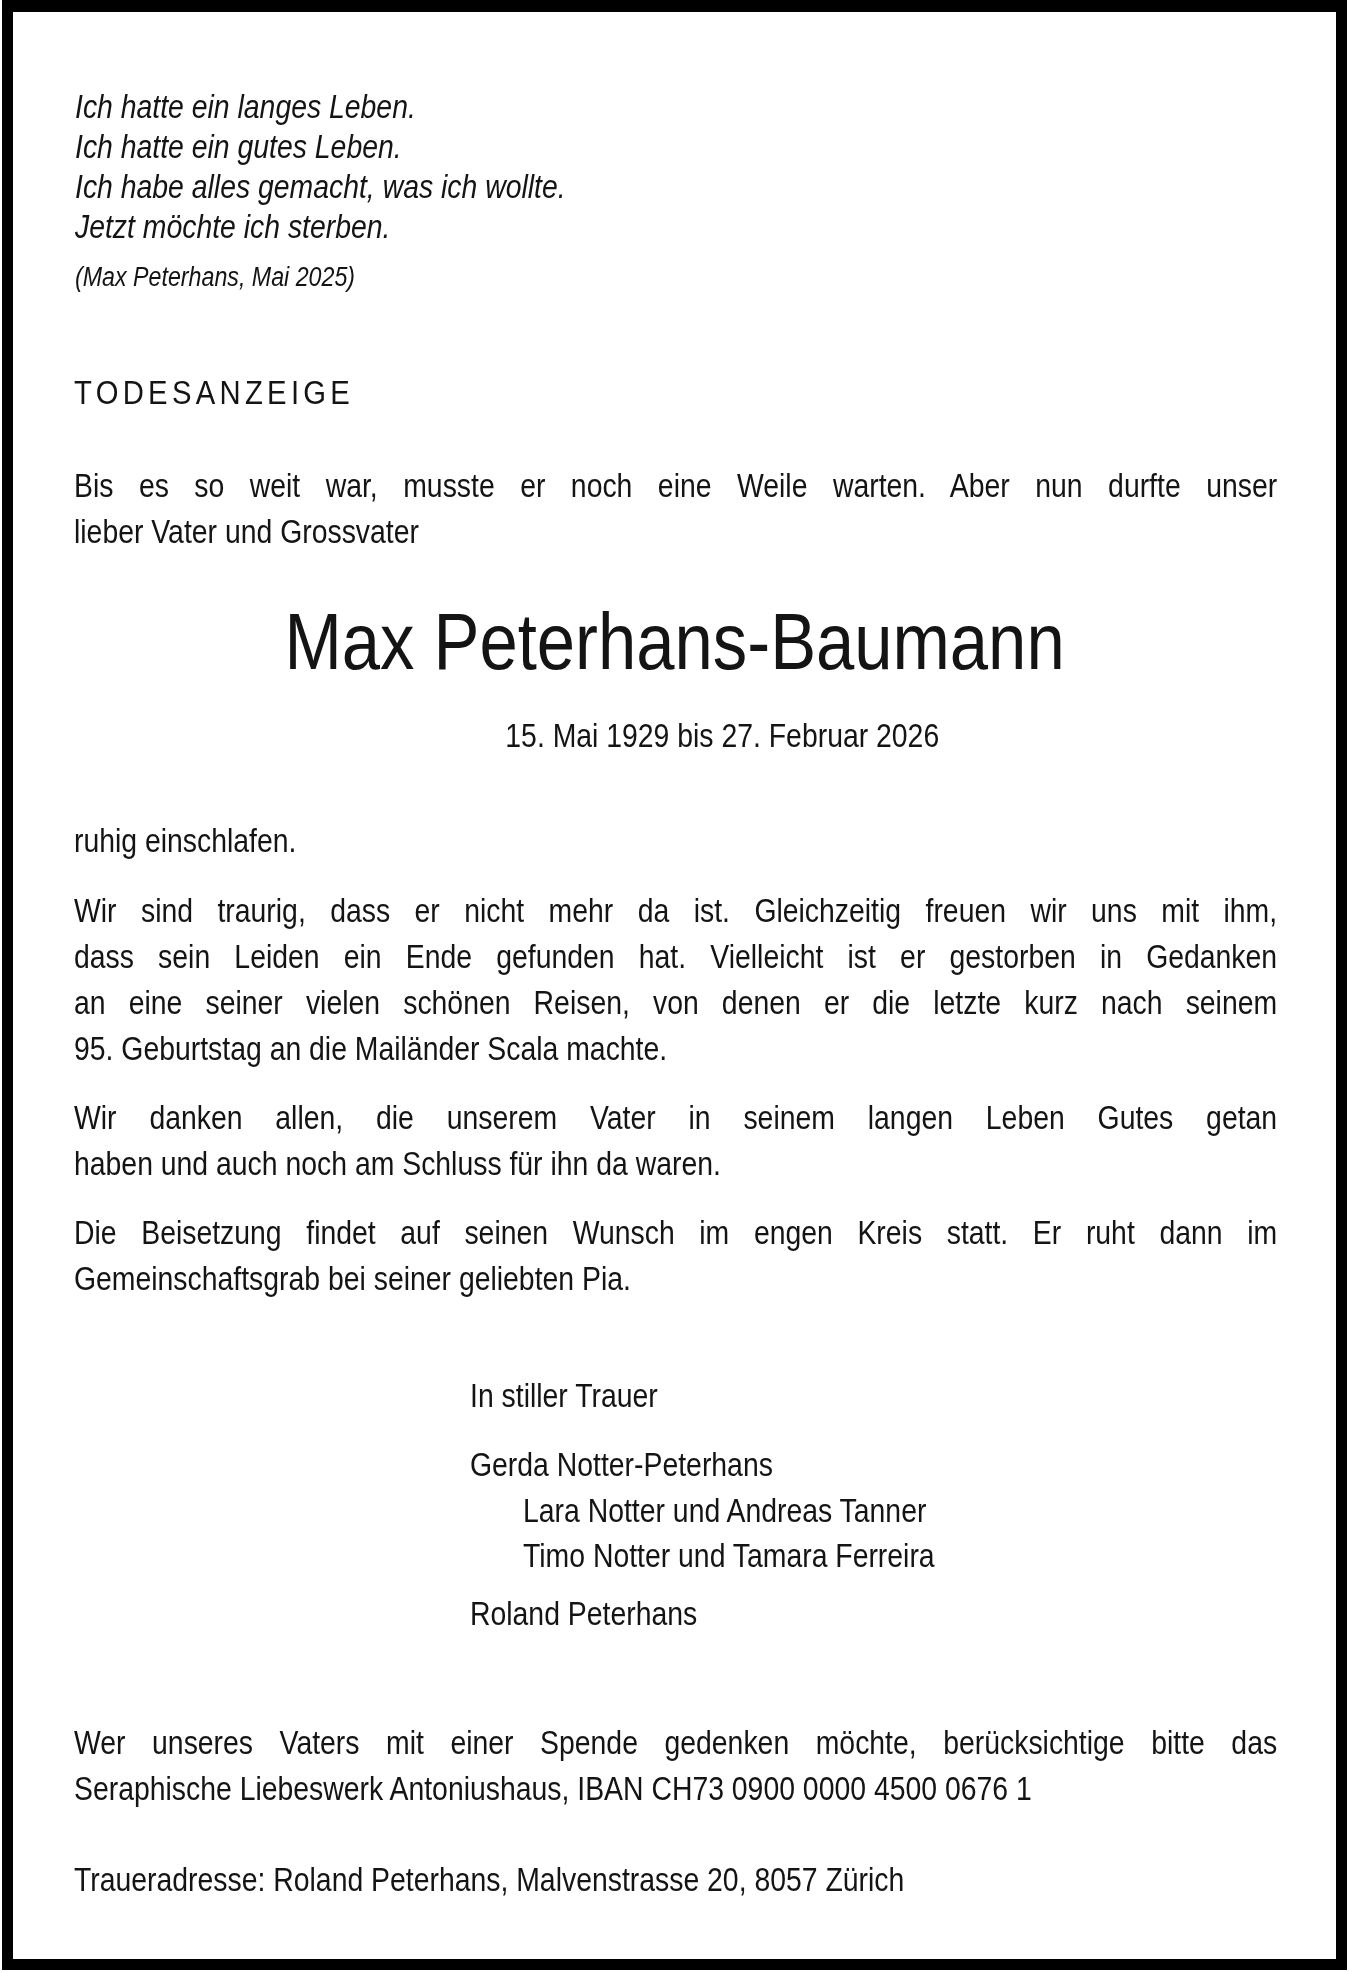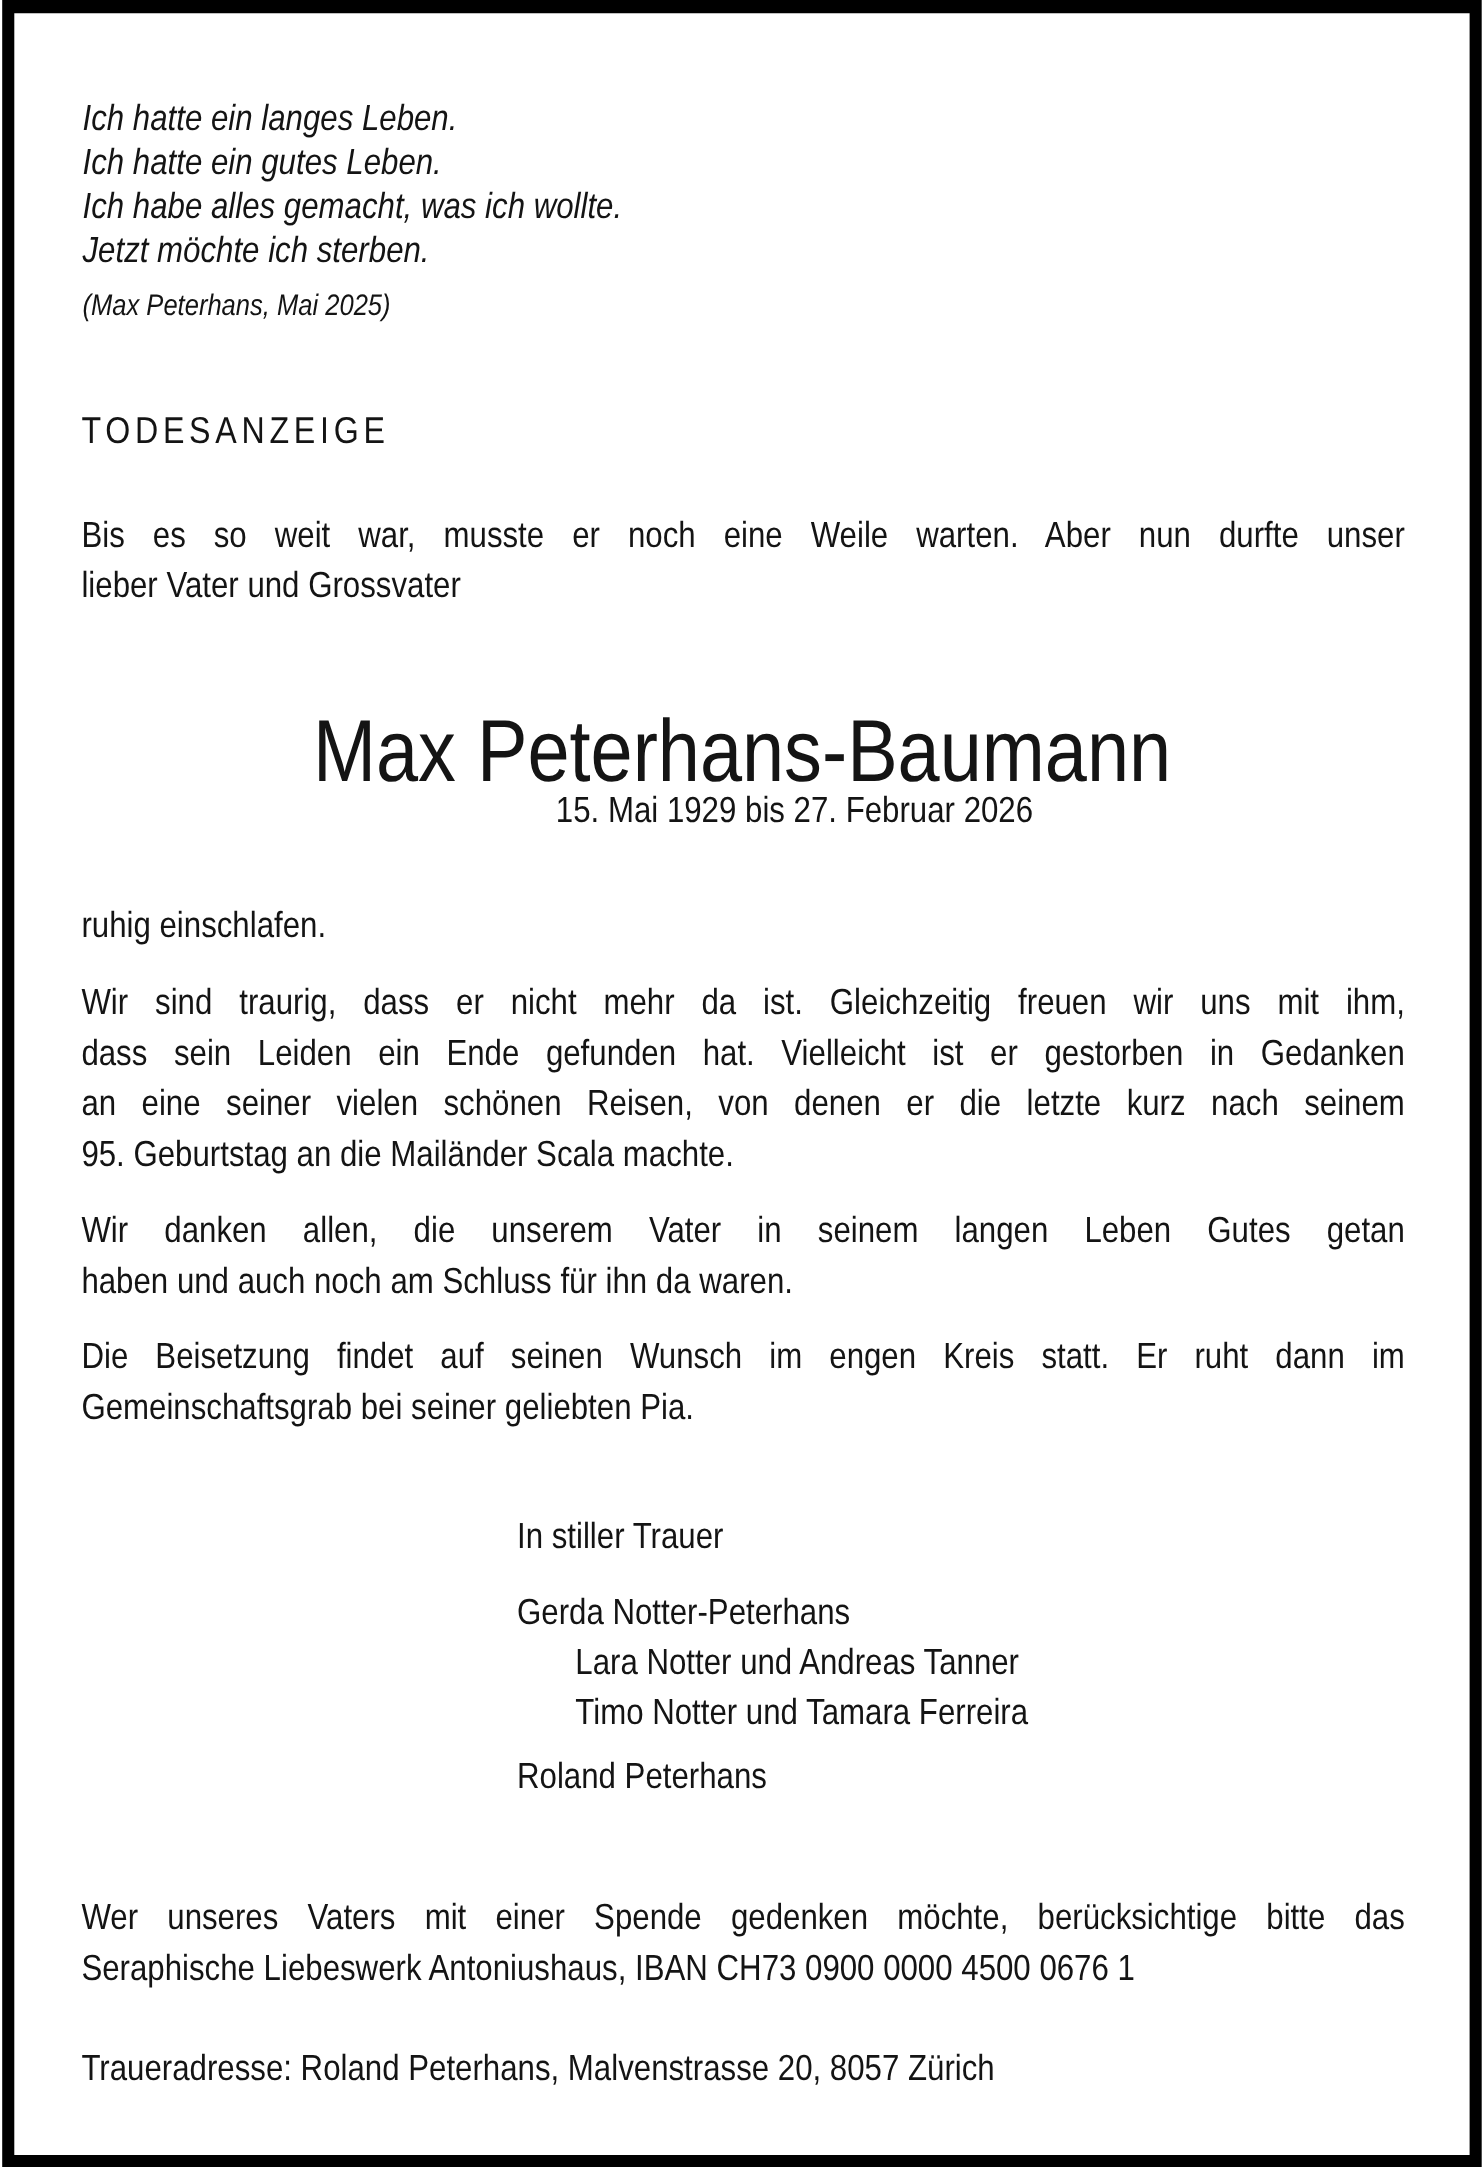--- a/index.html
+++ b/index.html
@@ -33,21 +33,21 @@
 </div>
 <div class="abs attrib sx" style="left:75px; top:260px;">(Max Peterhans, Mai 2025)</div>
 
 <div class="abs heading sx" style="left:74px; top:372px;">TODESANZEIGE</div>
 
 <div class="abs body sx" style="left:74px; top:463px;">
   <span class="just">Bis es so weit war, musste er noch eine Weile warten. Aber nun durfte unser</span>
   <span class="left">lieber Vater und Grossvater</span>
 </div>
 
-<div class="abs name" style="top:638px;">
+<div class="abs name" style="top:597px;">
   <span>Max Peterhans-Baumann</span>
 </div>
 <div class="abs dates" style="top:716px;">
   <span>15. Mai 1929 bis 27. Februar 2026</span>
 </div>
 
 <div class="abs body sx" style="left:74px; top:818px;">ruhig einschlafen.</div>
 
 <div class="abs body sx" style="left:74px; top:888px;">
   <span class="just">Wir sind traurig, dass er nicht mehr da ist. Gleichzeitig freuen wir uns mit ihm,</span>

